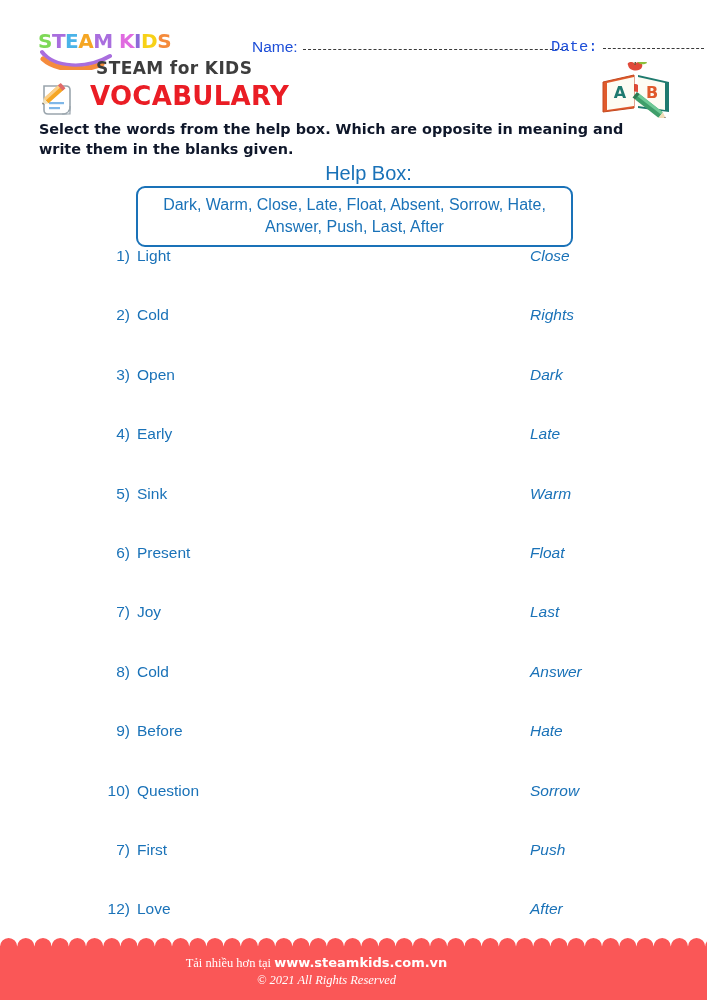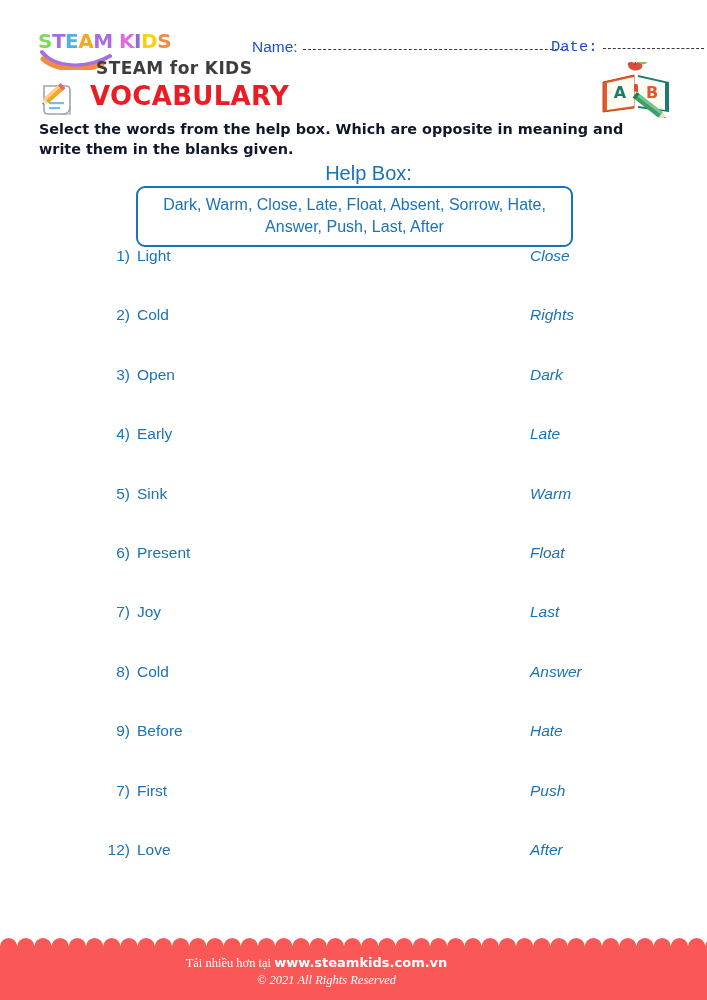--- a/index.html
+++ b/index.html
@@ -403,20 +403,25 @@
         <div class="row-num">8)</div>
         <div class="row-left">Cold</div>
         <div class="row-right">Answer</div>
       </div>
       <div class="list-row">
         <div class="row-num">9)</div>
         <div class="row-left">Before</div>
         <div class="row-right">Hate</div>
       </div>
       <div class="list-row">
+        <div class="row-num">10)</div>
+        <div class="row-left">Question</div>
+        <div class="row-right">Sorrow</div>
+      </div>
+      <div class="list-row">
         <div class="row-num">7)</div>
         <div class="row-left">First</div>
         <div class="row-right">Push</div>
       </div>
       <div class="list-row">
         <div class="row-num">12)</div>
         <div class="row-left">Love</div>
         <div class="row-right">After</div>
       </div>
     </div>

